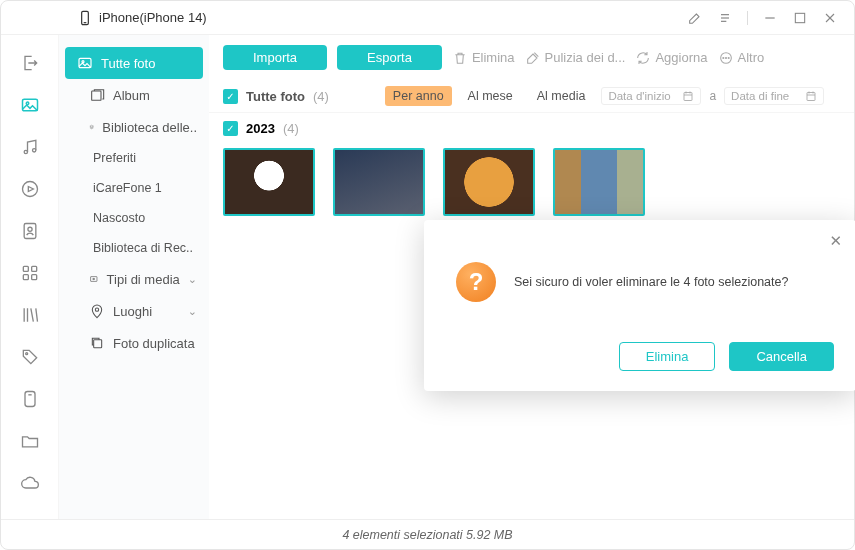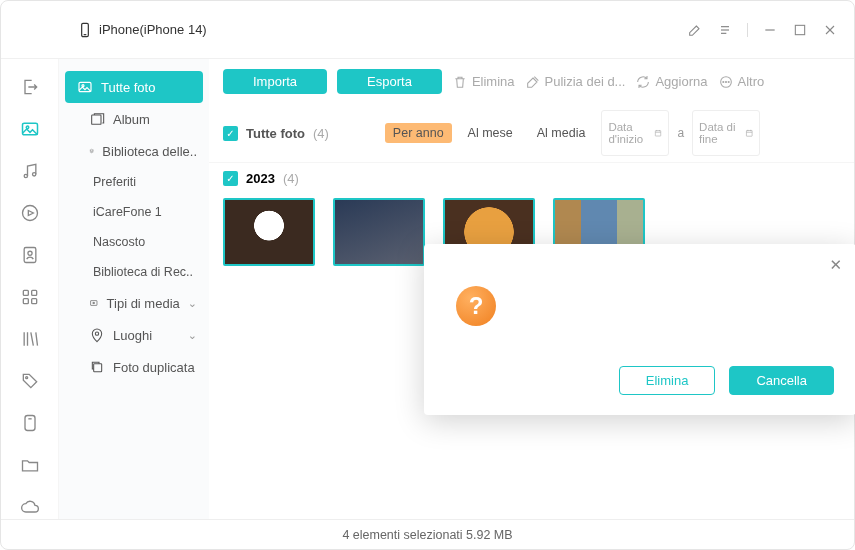--- a/index.html
+++ b/index.html
@@ -1,20 +1,20 @@
 <!DOCTYPE html>
 <html><head>
 <meta charset="utf-8">
 <style>
 * { margin: 0; padding: 0; box-sizing: border-box; font-family: -apple-system, BlinkMacSystemFont, "Segoe UI", sans-serif; }
 body { width: 855px; height: 550px; background: #fff; position: relative; overflow: hidden; }
 
 .window { display: flex; flex-direction: column; width: 855px; height: 550px; border: 1px solid #e5e5e5; border-radius: 8px; background: #fff; }
 
-.titlebar { display: flex; align-items: center; height: 58px; padding: 0 16px; border-bottom: 1px solid #f0f0f0; }
+.titlebar { display: flex; align-items: center; height: 34px; padding: 0 16px; border-bottom: 1px solid #f0f0f0; }
 .titlebar .dev { display: flex; align-items: center; gap: 6px; font-size: 13px; color: #333; margin-left: 60px; }
 .titlebar .wincontrols { margin-left: auto; display: flex; align-items: center; gap: 14px; color: #888; }
 .titlebar .wincontrols .sep { width: 1px; height: 14px; background: #ddd; }
 .icon { display: inline-flex; width: 16px; height: 16px; }
 .icon svg { width: 100%; height: 100%; }
 
 .body { display: flex; flex: 1; min-height: 0; }
 
 .rail { width: 58px; display: flex; flex-direction: column; align-items: center; padding-top: 18px; gap: 22px; color: #888; border-right: 1px solid #f5f5f5; }
 .rail .rail-item { width: 20px; height: 20px; display: flex; align-items: center; justify-content: center; cursor: pointer; }
@@ -31,34 +31,34 @@
 
 .toolbar { display: flex; align-items: center; gap: 10px; padding: 10px 14px; font-size: 13px; }
 .btn { padding: 5px 30px; border-radius: 4px; font-size: 13px; cursor: pointer; border: none; }
 .btn.primary { background: #1ec6c6; color: #fff; }
 .tool-link { display: flex; align-items: center; gap: 4px; color: #aaa; cursor: pointer; font-size: 13px; }
 
 .filterbar { display: flex; align-items: center; gap: 8px; padding: 6px 14px; font-size: 13px; color: #555; border-bottom: 1px solid #f5f5f5; }
 .checkbox { width: 15px; height: 15px; background: #1ec6c6; border-radius: 2px; display: inline-flex; align-items: center; justify-content: center; color: #fff; font-size: 10px; }
 .tab-sm { padding: 3px 8px; cursor: pointer; color: #555; font-size: 12.5px; }
 .tab-sm.active { background: #fdba74; border-radius: 3px; font-weight: 500; }
-.date-inp { display: flex; align-items: center; gap: 4px; border: 1px solid #eee; padding: 10px 6px; border-radius: 3px; font-size: 11.5px; color: #aaa; width: 68px; justify-content: space-between; }
+.date-inp { display: flex; align-items: center; gap: 4px; border: 1px solid #eee; padding: 2px 6px; border-radius: 3px; font-size: 11.5px; color: #aaa; width: 100px; justify-content: space-between; }
 .filterbar .count { color: #aaa; }
 
 .yearrow { display: flex; align-items: center; gap: 8px; padding: 8px 14px; font-size: 13px; }
 .yearrow .count { color: #aaa; }
 
 .thumbs { display: flex; gap: 18px; padding: 4px 14px; }
 .thumb { width: 92px; height: 68px; border: 2px solid #1ec6c6; border-radius: 2px; background: linear-gradient(135deg,#b8a078,#6b5840); position: relative; overflow: hidden; }
 .thumb:nth-child(1){ background: radial-gradient(circle at 50% 40%, #fff 0 25%, #3b2a20 26% 100%); }
 .thumb:nth-child(2){ background: linear-gradient(160deg,#2a3a56,#5a6070); }
 .thumb:nth-child(3){ background: radial-gradient(circle at 50% 50%, #e8a040 0 45%, #4a3020 46% 100%); }
 .thumb:nth-child(4){ background: linear-gradient(90deg,#b08850 0 30%, #6088b0 30% 70%, #a8b090 70% 100%); }
 
-.statusbar { height: 30px; border-top: 1px solid #eee; display: flex; align-items: center; justify-content: center; font-size: 12.5px; color: #666; }
+.statusbar { height: 30px; border-top: 1px solid #eee; display: flex; align-items: center; justify-content: center; font-size: 12.5px; color: #666; font-style: italic; }
 
 .overlay { position: absolute; top: 0; left: 0; right: 0; bottom: 0;  }
 .dialog { position: absolute; left: 215px; top: 185px; width: 432px; background: #fff; border-radius: 4px; box-shadow: 0 6px 30px rgba(0,0,0,0.18); padding: 18px 22px 20px; }
 .dialog .dlg-close { position: absolute; right: 14px; top: 12px; color: #888; cursor: pointer; font-size: 15px; }
 .dialog .dlg-body { display: flex; align-items: center; gap: 18px; margin-top: 24px; margin-bottom: 40px; }
 .dialog .qmark { width: 40px; height: 40px; border-radius: 50%; background: radial-gradient(circle at 35% 30%, #ffb060, #f08020); color: #fff; display: flex; align-items: center; justify-content: center; font-size: 24px; font-weight: bold; flex-shrink: 0; margin-left: 10px; }
 .dialog .msg { font-size: 12.5px; color: #444; }
 .dialog .dlg-actions { display: flex; justify-content: flex-end; gap: 14px; }
 .btn.outline { background: #fff; border: 1px solid #1ec6c6; color: #1ec6c6; padding: 6px 26px; }
 .btn.fill { background: #1ec6c6; color: #fff; border: 1px solid #1ec6c6; padding: 6px 26px; }
@@ -339,20 +339,21 @@
         <div class="thumb"></div>
         <div class="thumb"></div>
         <div class="thumb"></div>
       </div>
 
       <div class="overlay">
         <div class="dialog">
           <span class="dlg-close">✕</span>
           <div class="dlg-body">
             <div class="qmark">?</div>
+            <div class="msg">Sei sicuro di voler eliminare le 4 foto selezionate?</div>
           </div>
           <div class="dlg-actions">
             <button class="btn outline">Elimina</button>
             <button class="btn fill">Cancella</button>
           </div>
         </div>
       </div>
 
     </div>
   </div>

